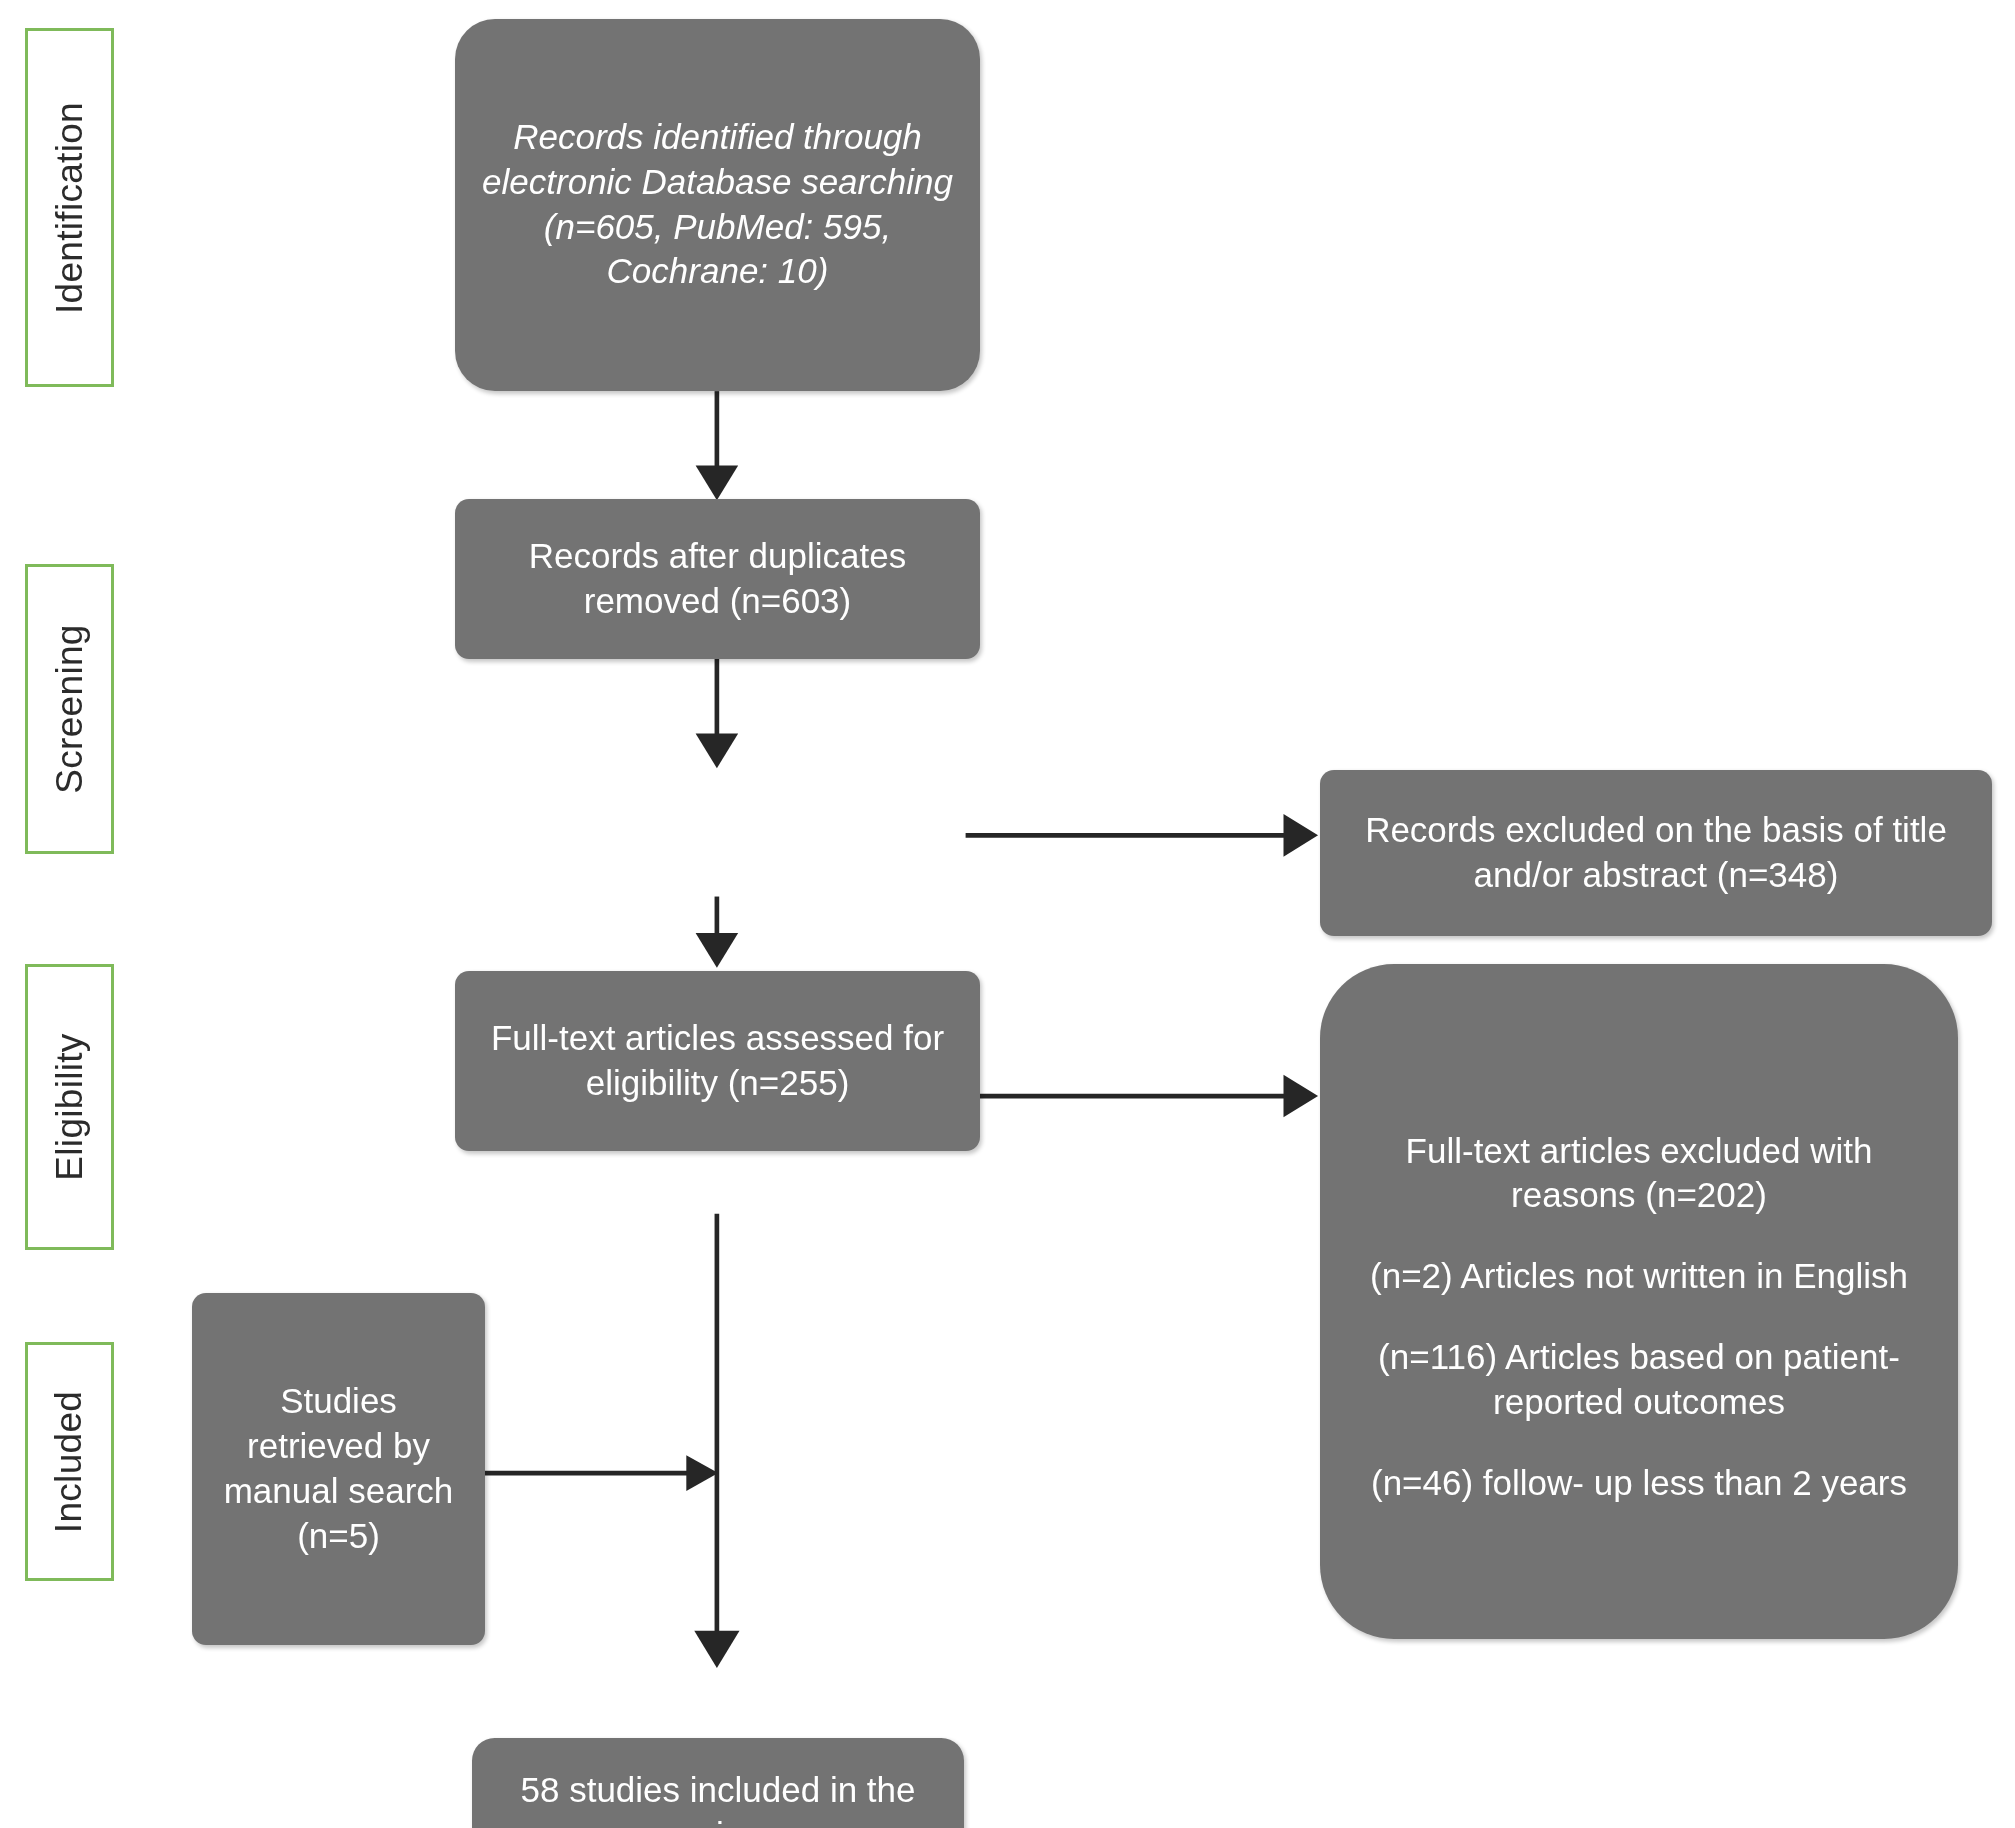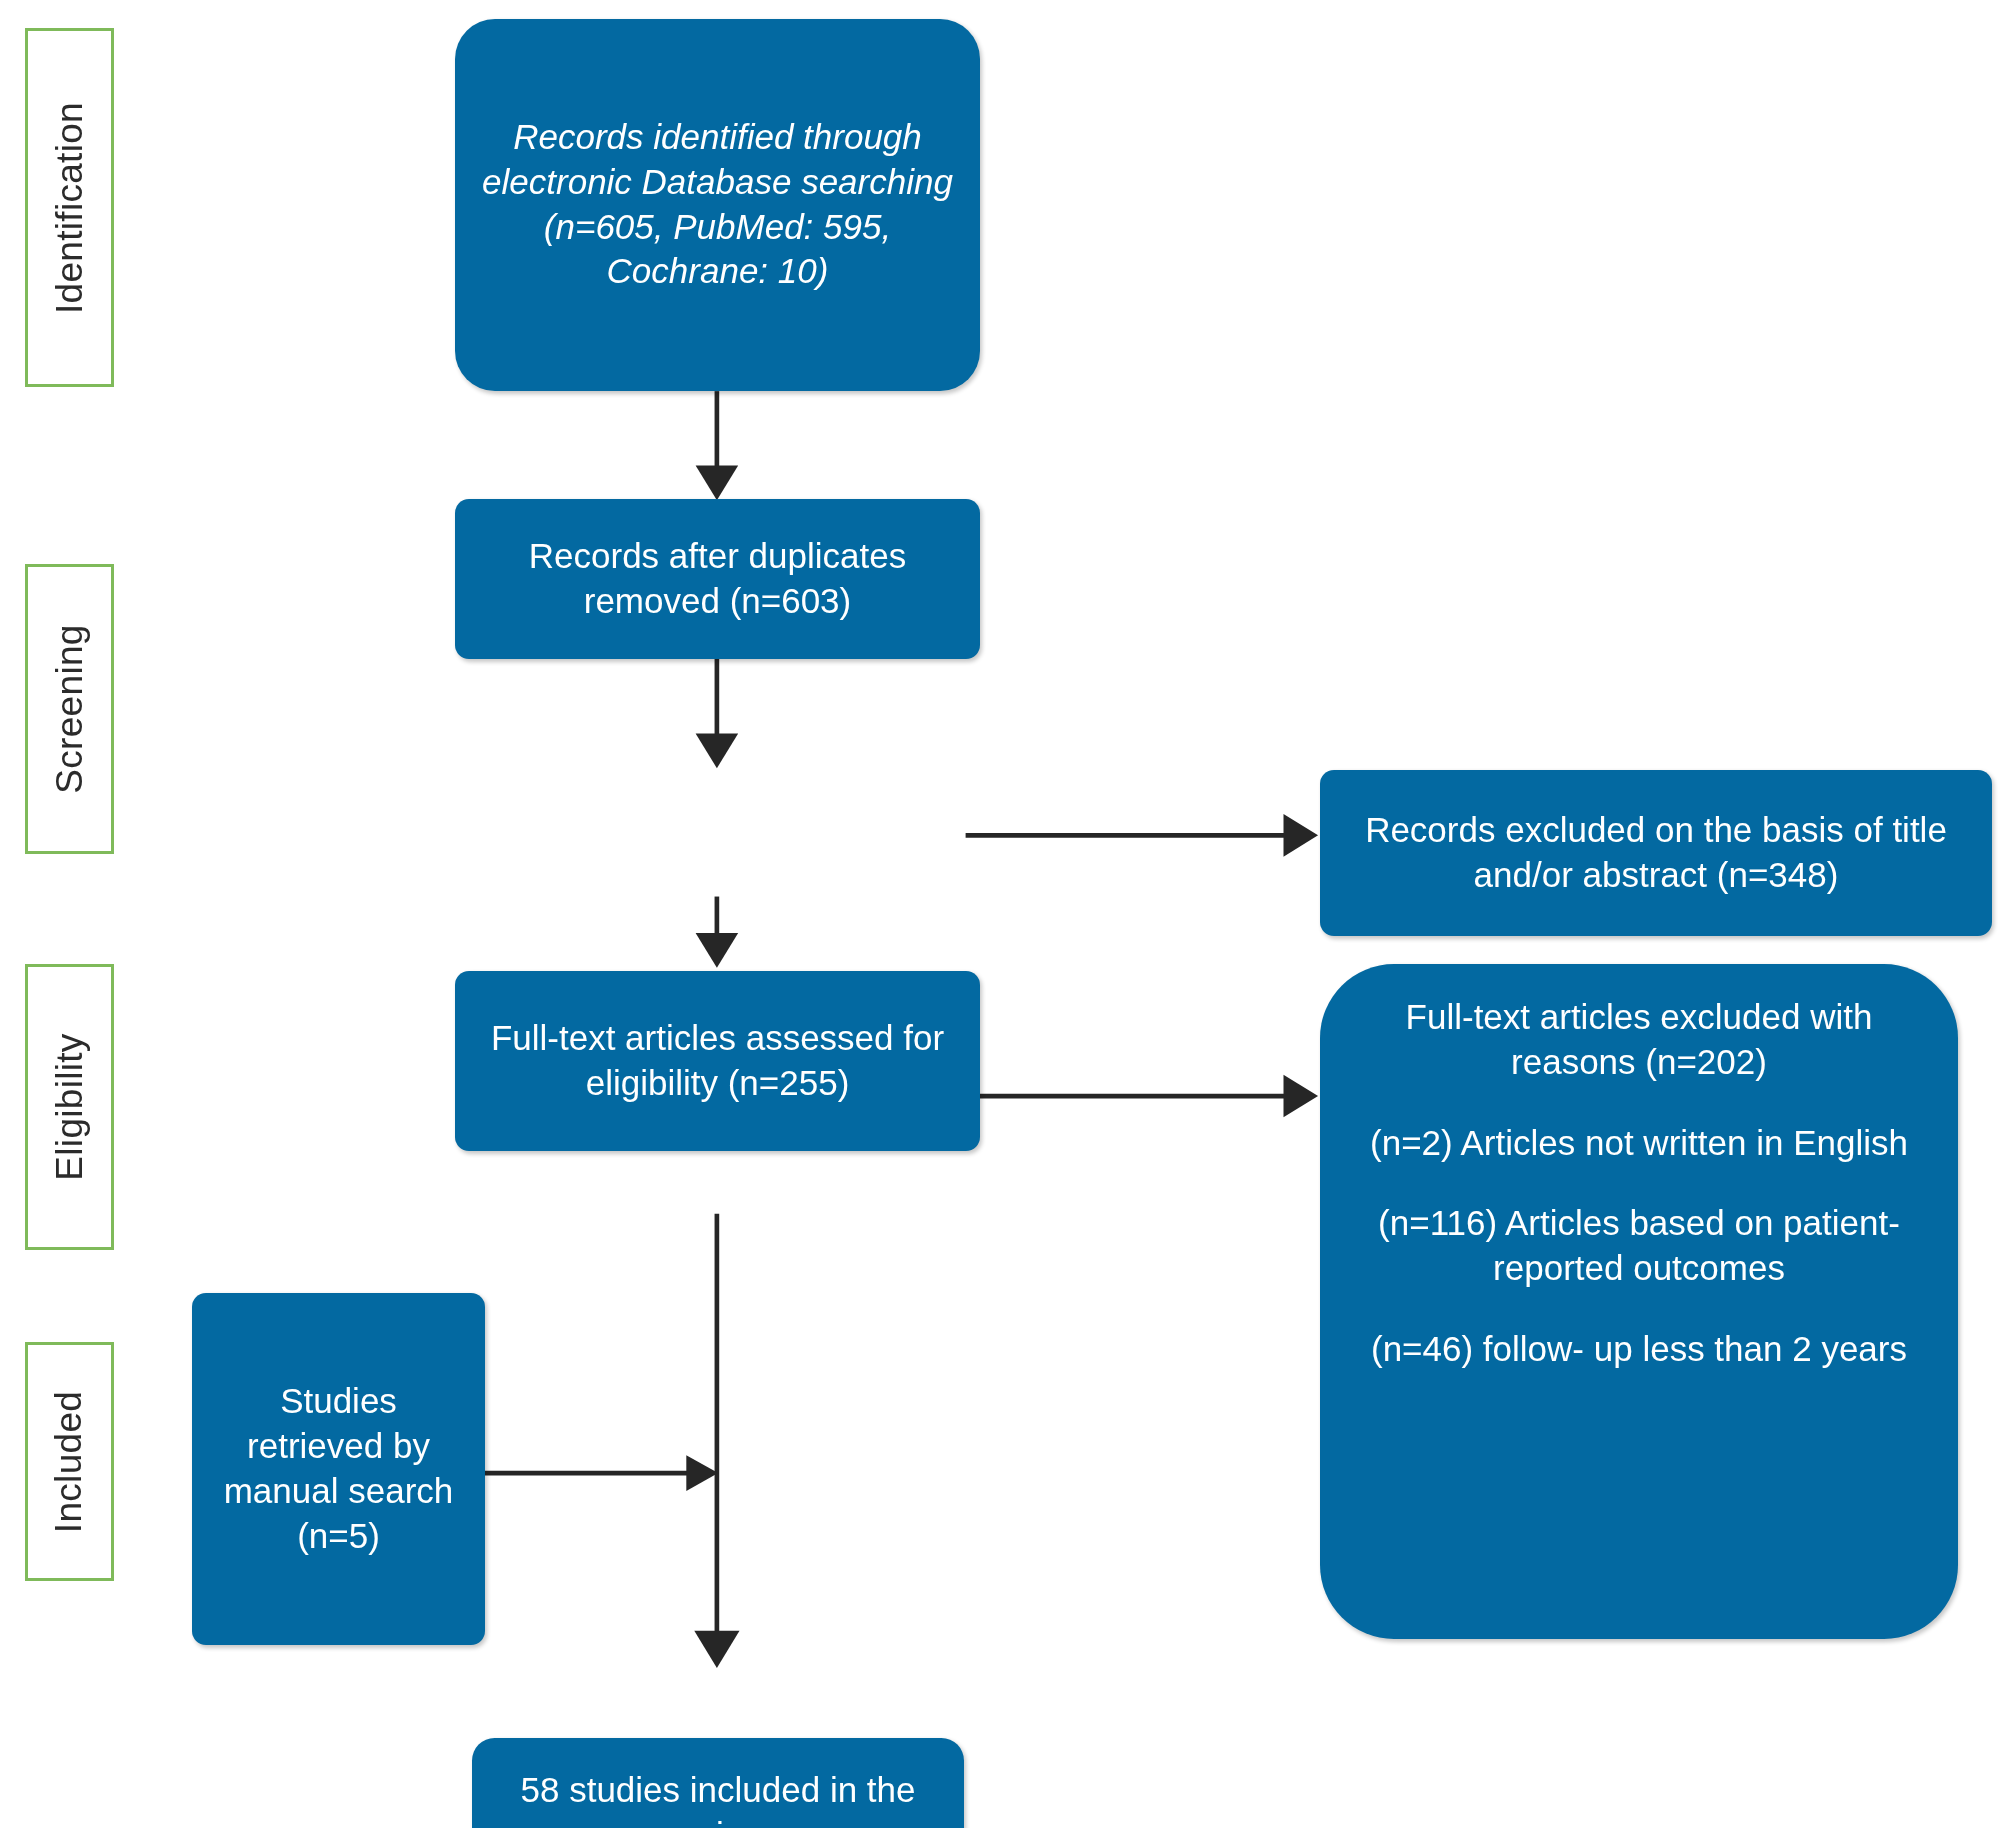--- a/index.html
+++ b/index.html
@@ -36,21 +36,21 @@
     font-weight: 400;
     color: #2b2b2b;
     letter-spacing: 0.3px;
     font-family: "Liberation Sans", sans-serif;
   }
 
   
   .flow-box {
     position: absolute;
     box-sizing: border-box;
-    background: #0369a1;
+    background: #737373;
     color: #ffffff;
     display: flex;
     align-items: center;
     justify-content: center;
     text-align: center;
     font-family: "Liberation Sans", sans-serif;
     font-size: 35px;
     line-height: 1.28;
     padding: 9.3px 17.3px;
     box-shadow: 2px 2.7px 4px rgba(0,0,0,0.22);
@@ -60,21 +60,21 @@
 
   .r-sm  { border-radius: 22.6px; }
   .r-md  { border-radius: 14px; }
   .r-lg  { border-radius: 40px; }
   .r-xl  { border-radius: 74px; }
 
   
   .para-stack {
     display: flex;
     flex-direction: column;
-    justify-content: flex-start;
+    justify-content: center;
     align-items: center;
     width: 100%;
     height: 100%;
     padding-top: 31px;
     box-sizing: border-box;
   }
   .para-stack p {
     margin: 0 0 36px 0;
     width: 100%;
     text-align: center;

